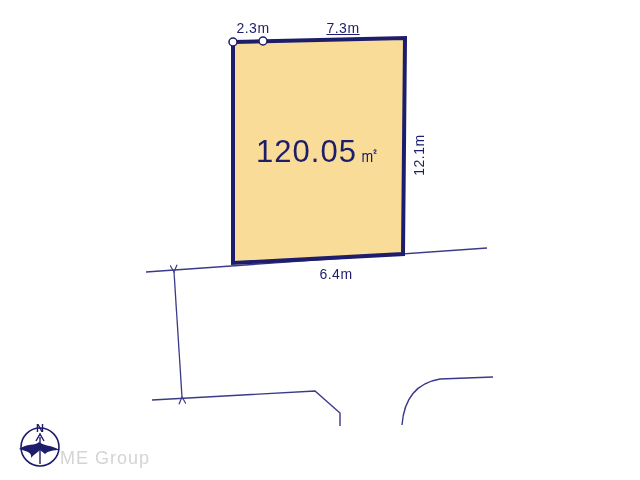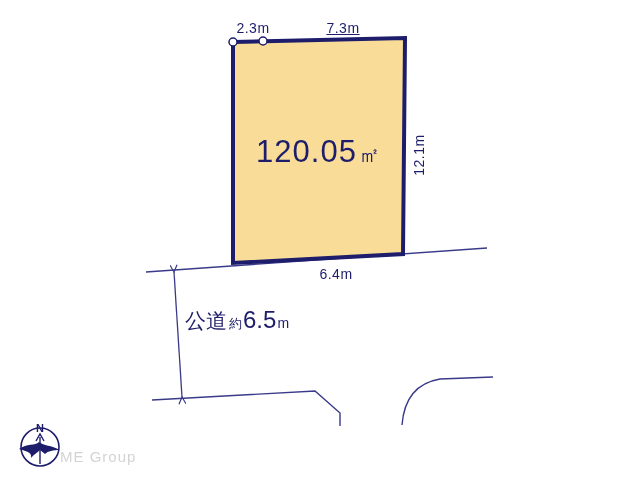--- a/index.html
+++ b/index.html
@@ -45,21 +45,21 @@
   #road-label .approx{font-size:13px;margin:0 1px 0 2px;}
   #road-label .val{font-size:24px;}
   #road-label .unit{font-size:14px;margin-left:1px;}
   #logo{
     position:absolute;left:14px;top:420px;
     display:flex;align-items:center;
   }
   #logo-text{
     position:absolute;
     left:60px;top:448px;
-    font-size:15px;
+    font-size:18px;
     letter-spacing:1px;
     color:#d4d4d4;
   }
 </style>
 </head>
 <body>
 
 <div id="canvas">
 
   <svg id="drawing" width="640" height="480" viewBox="0 0 640 480">
@@ -89,26 +89,20 @@
 
   <div class="dim" id="dim-right">12.1m</div>
 
   <div class="dim centered" style="left:336px;top:266px;">6.4m</div>
 
   <div id="area-label">
     <span class="val">120.05</span>
     <span class="unit">㎡</span>
   </div>
 
-  <div id="road-label">
-    <span class="kanji">公道</span>
-    <span class="approx">約</span>
-    <span class="val">6.5</span>
-    <span class="unit">m</span>
-  </div>
 
   <div id="logo">
     <svg width="50" height="50" viewBox="0 0 50 50">
       <circle cx="26" cy="27" r="19" fill="none" stroke="#1d1d6b" stroke-width="1.6"></circle>
       <line x1="26" y1="44" x2="26" y2="17" stroke="#1d1d6b" stroke-width="1.4"></line>
       <path d="M22,21 L26,14 L30,21" fill="none" stroke="#1d1d6b" stroke-width="1.4"></path>
       <path d="M5,29 C13,23 21,26 25,22 C30,26 37,25 46,30
                C39,30 34,31 31,34 L26,30 C23,33 20,34 17,38
                C18,33 15,32 5,29 Z" fill="#1d1d6b"></path>
       <text x="26" y="12" text-anchor="middle" font-size="11" font-weight="bold" fill="#1d1d6b" font-family="Liberation Sans, sans-serif">N</text>

